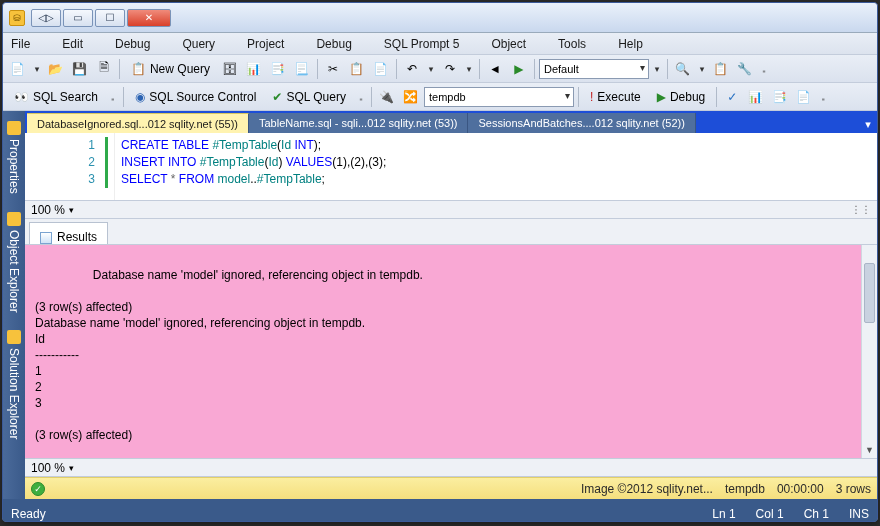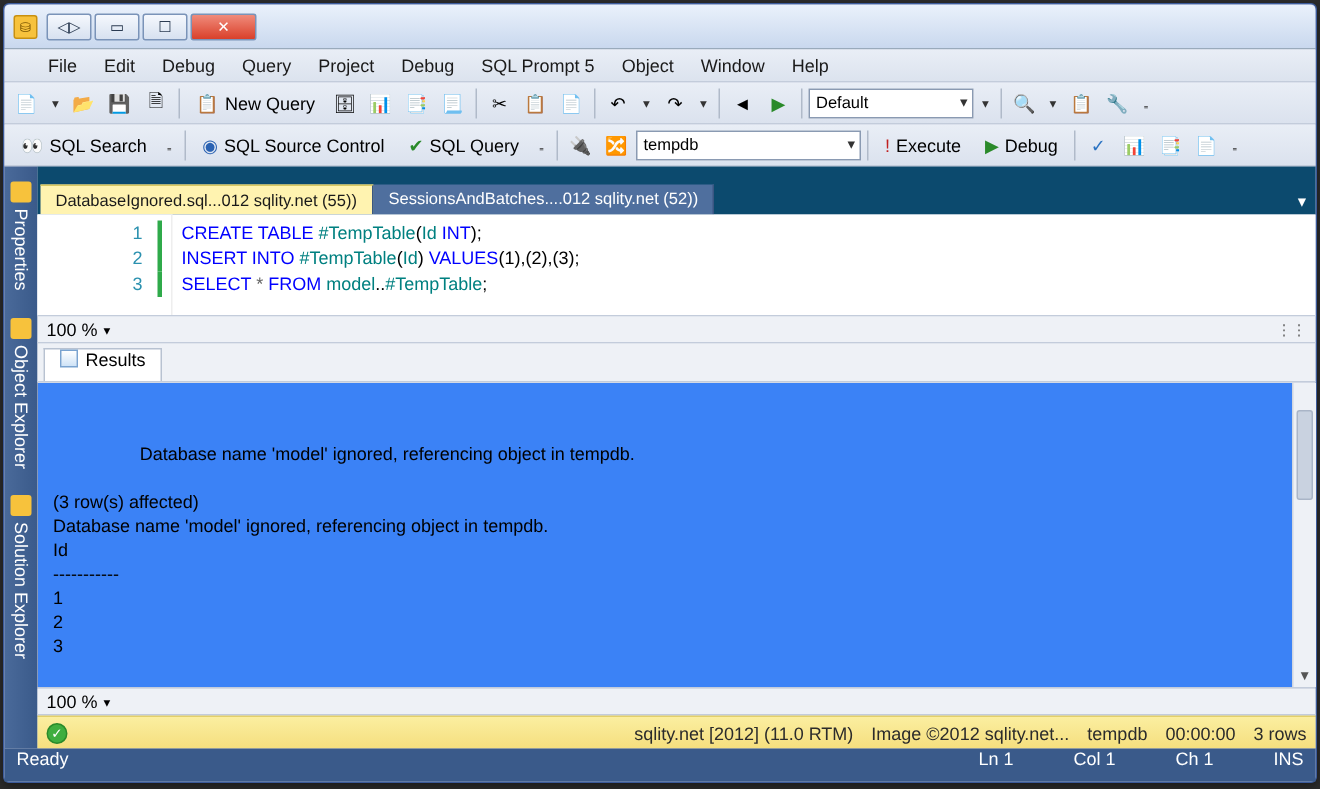--- a/index.html
+++ b/index.html
@@ -4,56 +4,56 @@
 <style>
 *{box-sizing:border-box;margin:0;padding:0;font-family:"Segoe UI",Tahoma,sans-serif;font-size:12px}
 body{width:880px;height:526px;background:#2b2b2b;overflow:hidden;position:relative}
 .window{width:876px;height:520px;margin:2px;background:#d6dbe9;border:1px solid #3b5a9a;border-radius:4px;display:flex;flex-direction:column;box-shadow:0 2px 6px rgba(0,0,0,.4)}
 .titlebar{height:30px;background:linear-gradient(#eaf1fb,#c9d8ee);display:flex;align-items:center;padding:0 6px;border-bottom:1px solid #9ab;border-radius:4px 4px 0 0}
 .titlebar-icon{width:16px;height:16px;background:#f7c23c;border:1px solid #c89010;border-radius:2px;margin-right:6px;display:flex;align-items:center;justify-content:center;font-size:9px;color:#7a5500}
 .titlebar-text{flex:1;color:#1a1a1a}
 .window-controls{display:flex;gap:2px}
 .winbtn{width:30px;height:18px;border:1px solid #7a93b8;border-radius:2px;background:linear-gradient(#f5f8fd,#d7e1f0);display:flex;align-items:center;justify-content:center;font-size:10px;color:#2b3b52;cursor:pointer}
 .winbtn.close{background:linear-gradient(#f08b7b,#d9402a);color:#fff;width:44px}
-.menubar{height:22px;background:linear-gradient(#e9eef6,#dce3ee);display:flex;align-items:center;padding:0 21px;border-bottom:1px solid #c3ccdb;gap:2px}
+.menubar{height:22px;background:linear-gradient(#e9eef6,#dce3ee);display:flex;align-items:center;padding:0 0;border-bottom:1px solid #c3ccdb;gap:16px}
 .menu-item{padding:2px 8px;color:#1a1a1a;cursor:pointer}
 .toolbar{height:28px;background:linear-gradient(#e9eef6,#dbe2ee);display:flex;align-items:center;padding:0 4px;border-bottom:1px solid #c3ccdb;gap:2px}
 .tbtn{width:22px;height:22px;border:1px solid transparent;border-radius:2px;display:flex;align-items:center;justify-content:center;cursor:pointer;font-size:12px}
 .tsep{width:1px;height:20px;background:#b0bac9;margin:0 2px}
 .tbtn-text{display:flex;align-items:center;gap:4px;height:22px;padding:0 6px;border:1px solid transparent;border-radius:2px;cursor:pointer}
 .dropdown{height:20px;border:1px solid #8a9ab2;background:#fff;padding:0 18px 0 4px;position:relative;min-width:110px;font-size:11px;display:flex;align-items:center}
 .dropdown::after{content:"▾";position:absolute;right:3px;top:2px;font-size:10px;color:#333}
 .drop-caret{width:12px;display:flex;align-items:center;justify-content:center;font-size:9px;color:#333}
 .toolbar2{height:28px;background:linear-gradient(#e9eef6,#dbe2ee);display:flex;align-items:center;padding:0 4px;border-bottom:1px solid #c3ccdb;gap:2px}
 .body-row{flex:1;display:flex;min-height:0}
 .sidebar{width:22px;background:linear-gradient(90deg,#4a6a9a,#3a5a8a);display:flex;flex-direction:column;align-items:center;padding-top:4px;gap:6px}
 .side-tab{writing-mode:vertical-rl;color:#fff;font-size:11px;padding:6px 2px;cursor:pointer;display:flex;align-items:center;gap:4px}
 .side-icon{width:14px;height:14px;background:#f7c23c;border-radius:2px;transform:rotate(0deg)}
 .main{flex:1;display:flex;flex-direction:column;min-width:0}
-.doc-tabs{height:32px;background:#0c4a6e;display:flex;align-items:flex-end;padding-left:2px;overflow:hidden}
+.doc-tabs{height:22px;background:#1d4ed8;display:flex;align-items:flex-end;padding-left:2px;overflow:hidden}
 .doc-tab{height:20px;padding:0 10px;background:#4f6f9e;color:#fff;font-size:11px;display:flex;align-items:center;cursor:pointer;border-right:1px solid #3a5682;white-space:nowrap}
 .doc-tab.active{background:#fff3b0;color:#1a1a1a;border-top:1px solid #d8c862}
 .nav-arrow{width:18px;height:18px;color:#fff;display:flex;align-items:center;justify-content:center;cursor:pointer;font-size:11px;margin-left:auto}
 .editor-wrap{display:flex;height:68px;border-bottom:1px solid #c3ccdb;background:#fff}
 .gutter{width:90px;background:#fff;border-right:1px solid #eee;text-align:right;padding:4px 6px 0 0;font-family:Consolas,monospace;color:#2b91af}
 .gutter div{border-right:3px solid #2faa4a;padding-right:10px;line-height:17px}
 .code{flex:1;padding:4px 6px;font-family:Consolas,monospace;line-height:17px;white-space:pre;overflow:auto}
 .kw{color:#0000ff}.obj{color:#008080}.num{color:#000}.op{color:#666}
 .zoom-row{height:18px;background:#eef1f6;border-bottom:1px solid #c3ccdb;display:flex;align-items:center;padding:0 6px;font-size:11px;gap:4px}
 .results-tabs{height:26px;background:#eef1f6;border-bottom:1px solid #c3ccdb;display:flex;align-items:flex-end;padding:4px 4px 0 4px}
-.res-tab{height:22px;padding:0 10px;background:#fff;border:1px solid #b8c2d1;border-bottom:none;display:flex;align-items:flex-start;gap:5px;font-size:11px;cursor:pointer}
+.res-tab{height:22px;padding:0 10px;background:#fff;border:1px solid #b8c2d1;border-bottom:none;display:flex;align-items:flex-end;gap:5px;font-size:11px;cursor:pointer}
 .res-icon{width:12px;height:12px;background:linear-gradient(#fff,#cfe3f7);border:1px solid #7aa3d0}
-.results-body{flex:1;background:#3b82f6;padding:23px 10px;font-family:Consolas,monospace;font-size:12px;line-height:16px;white-space:pre;overflow:auto;border-bottom:1px solid #c3ccdb;position:relative}
+.results-body{flex:1;background:#f9a8d4;padding:6px 10px;font-family:Consolas,monospace;font-size:12px;line-height:16px;white-space:pre;overflow:auto;border-bottom:1px solid #c3ccdb;position:relative}
 .results-scroll{position:absolute;right:0;top:0;bottom:0;width:16px;background:#eef1f6;border-left:1px solid #d0d6e0}
 .results-scroll .thumb{position:absolute;left:2px;right:2px;top:18px;height:60px;background:#c9d2e0;border:1px solid #aab5c7;border-radius:2px}
 .results-scroll .arr{height:16px;display:flex;align-items:center;justify-content:center;font-size:9px;color:#555}
 .statusbar{height:22px;background:linear-gradient(#fbeea0,#f5df7e);border-top:1px solid #e2cf6a;display:flex;align-items:center;padding:0 6px;font-size:11px;color:#2b2b2b;gap:12px}
 .status-icon{width:14px;height:14px;border-radius:50%;background:#3fae3f;border:1px solid #2a8a2a;display:flex;align-items:center;justify-content:center;color:#fff;font-size:9px}
 .statusbar .spacer{flex:1}
-.bottombar{height:22px;background:#3a5a8a;color:#fff;display:flex;align-items:flex-start;padding:0 8px;font-size:11px;gap:40px}
+.bottombar{height:22px;background:#3a5a8a;color:#fff;display:flex;align-items:flex-end;padding:0 8px;font-size:11px;gap:20px}
 .bottombar .spacer{flex:1}
 </style>
 </head>
 <body>
 
 <div class="window">
   <div class="titlebar">
     <div class="titlebar-icon">⛁</div>
     <div class="window-controls">
       <div class="winbtn">◁▷</div>
@@ -65,21 +65,21 @@
 
   <div class="menubar">
     <span class="menu-item">File</span>
     <span class="menu-item">Edit</span>
     <span class="menu-item">Debug</span>
     <span class="menu-item">Query</span>
     <span class="menu-item">Project</span>
     <span class="menu-item">Debug</span>
     <span class="menu-item">SQL Prompt 5</span>
     <span class="menu-item">Object</span>
-    <span class="menu-item">Window</span>
+    <span class="menu-item">Tools</span>
     <span class="menu-item">Help</span>
   </div>
 
   <div class="toolbar">
     <div class="tbtn">📄</div>
     <div class="drop-caret">▾</div>
     <div class="tbtn">📂</div>
     <div class="tbtn">💾</div>
     <div class="tbtn">🗎</div>
     <div class="tsep"></div>
@@ -163,20 +163,21 @@
         </div>
       <div class="side-tab">
           <span class="side-icon"></span>
           <span>Solution Explorer</span>
         </div>
     </div>
 
     <div class="main">
       <div class="doc-tabs">
         <div class="doc-tab active">DatabaseIgnored.sql...012 sqlity.net (55))</div>
+        <div class="doc-tab">TableName.sql - sqli...012 sqlity.net (53))</div>
         <div class="doc-tab">SessionsAndBatches....012 sqlity.net (52))</div>
         <div class="nav-arrow">▾</div>
       </div>
 
       <div class="editor-wrap">
         <div class="gutter" id="gutter">
             <div>1</div>
             <div>2</div>
             <div>3</div>
           </div>
@@ -217,21 +218,20 @@
       </div>
 
       <div class="zoom-row">
         <span>100 %</span>
         <span style="font-size:9px">▾</span>
       </div>
 
       <div class="statusbar">
         <div class="status-icon">✓</div>
         <span class="spacer"></span>
-        <span>sqlity.net [2012] (11.0 RTM)</span>
         <span>Image ©2012 sqlity.net...</span>
         <span>tempdb</span>
         <span>00:00:00</span>
         <span>3 rows</span>
       </div>
     </div>
   </div>
 
   <div class="bottombar">
     <span>Ready</span>

